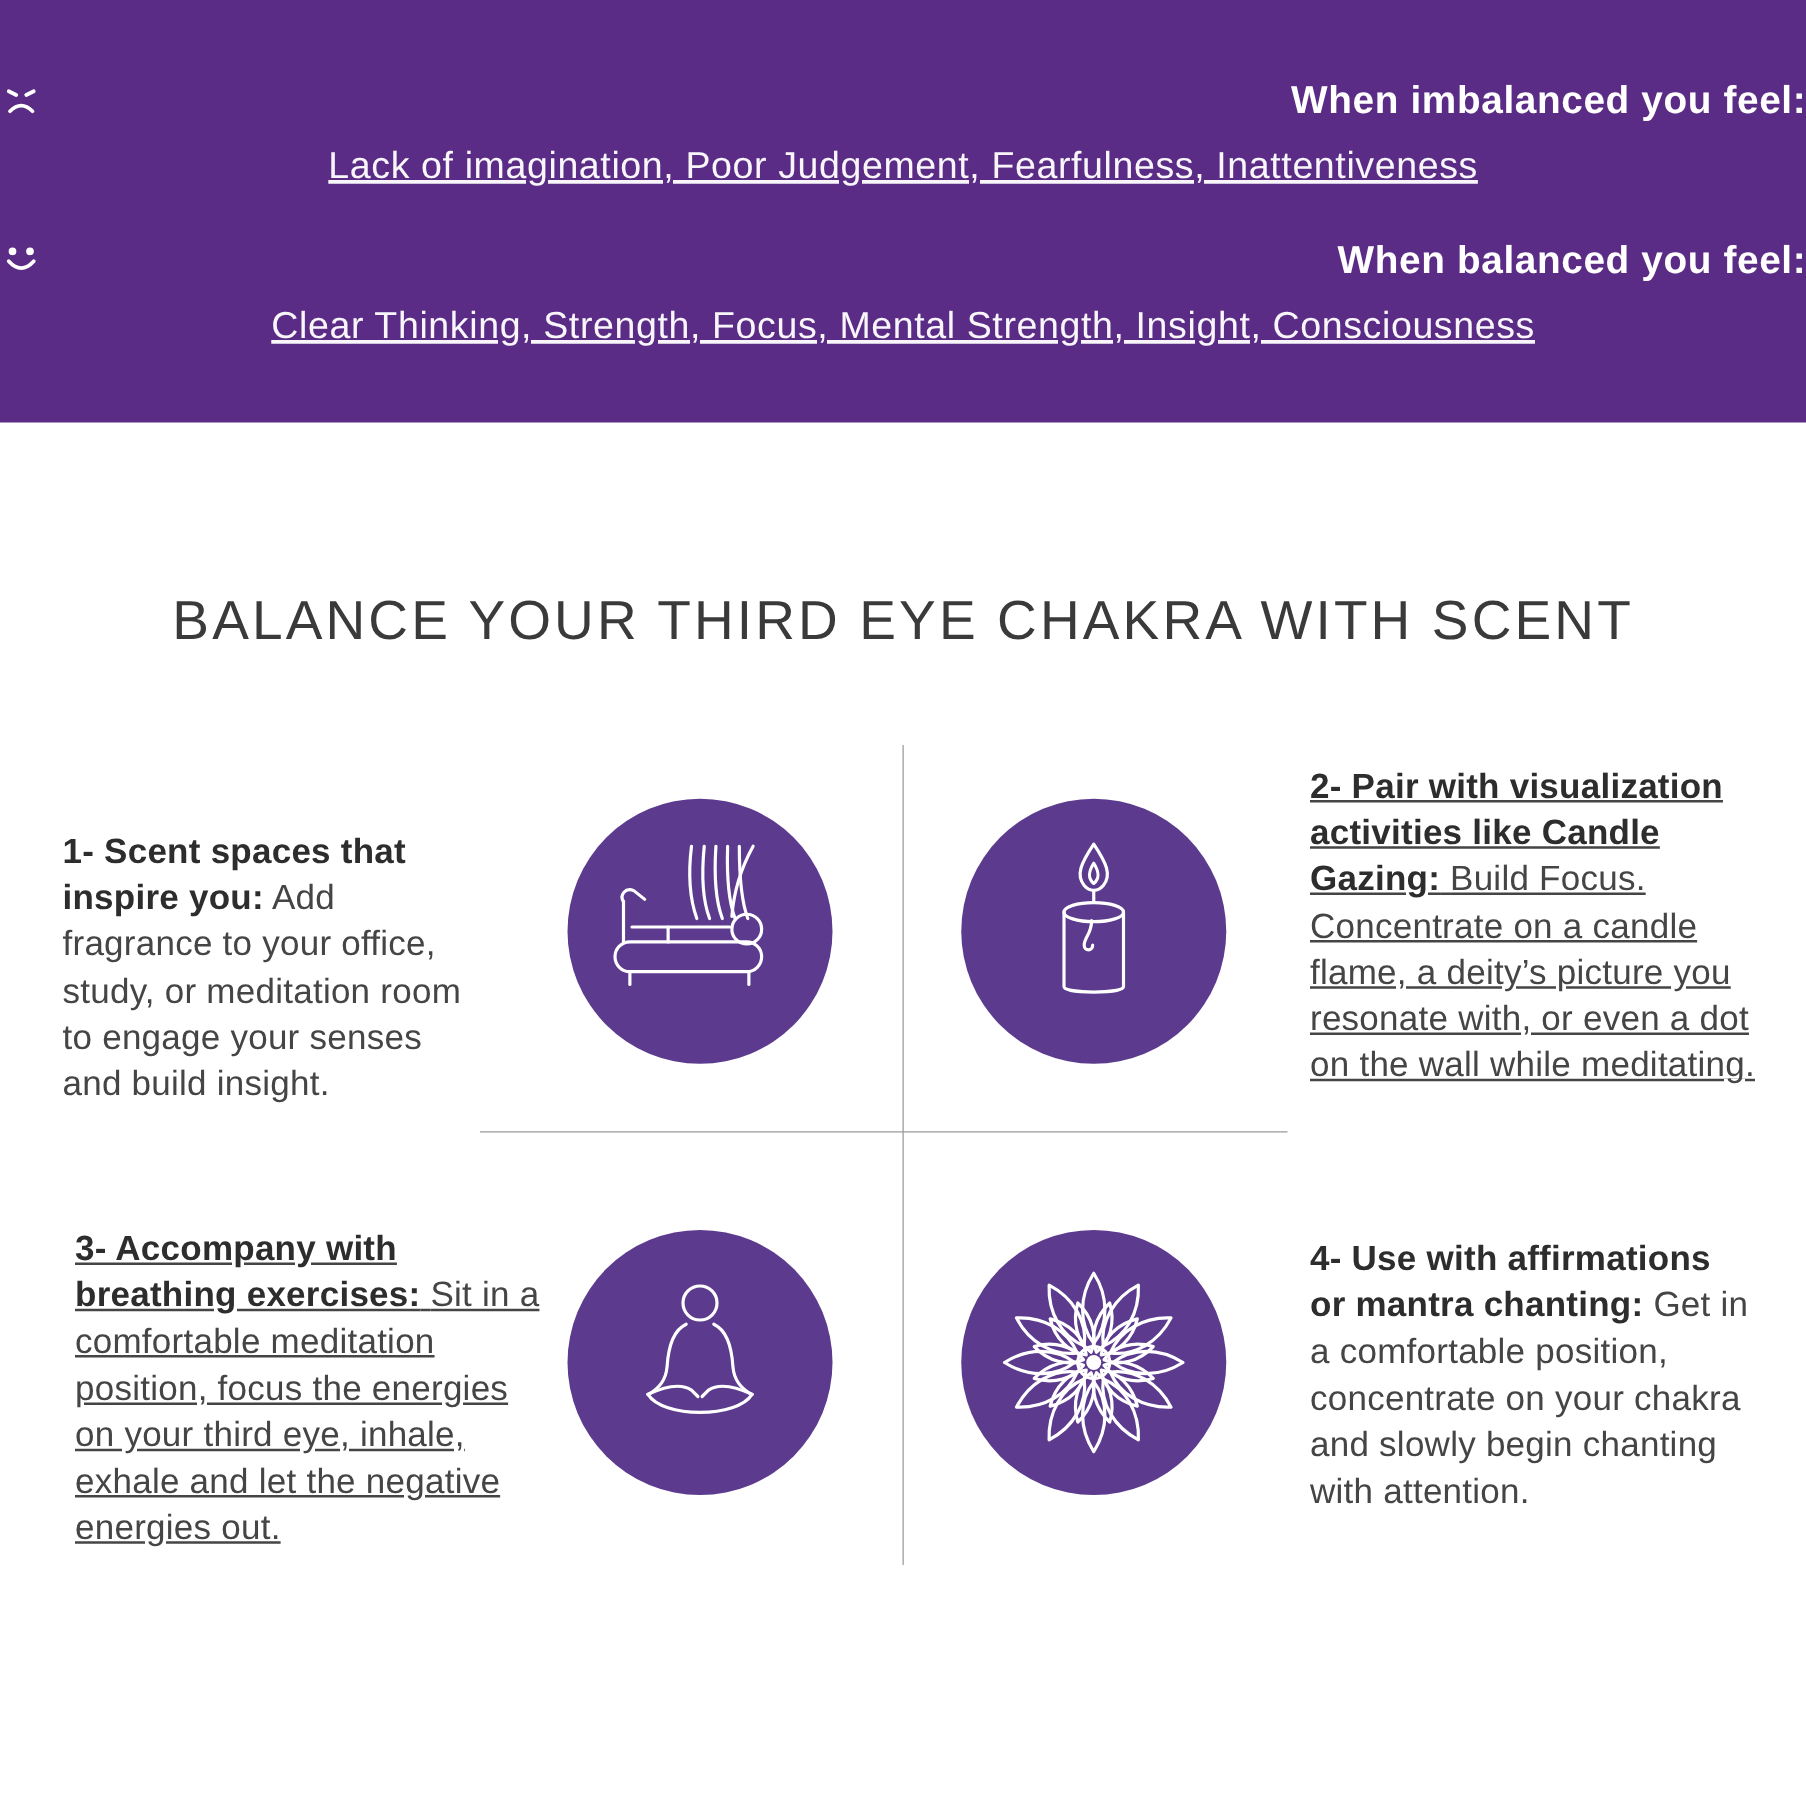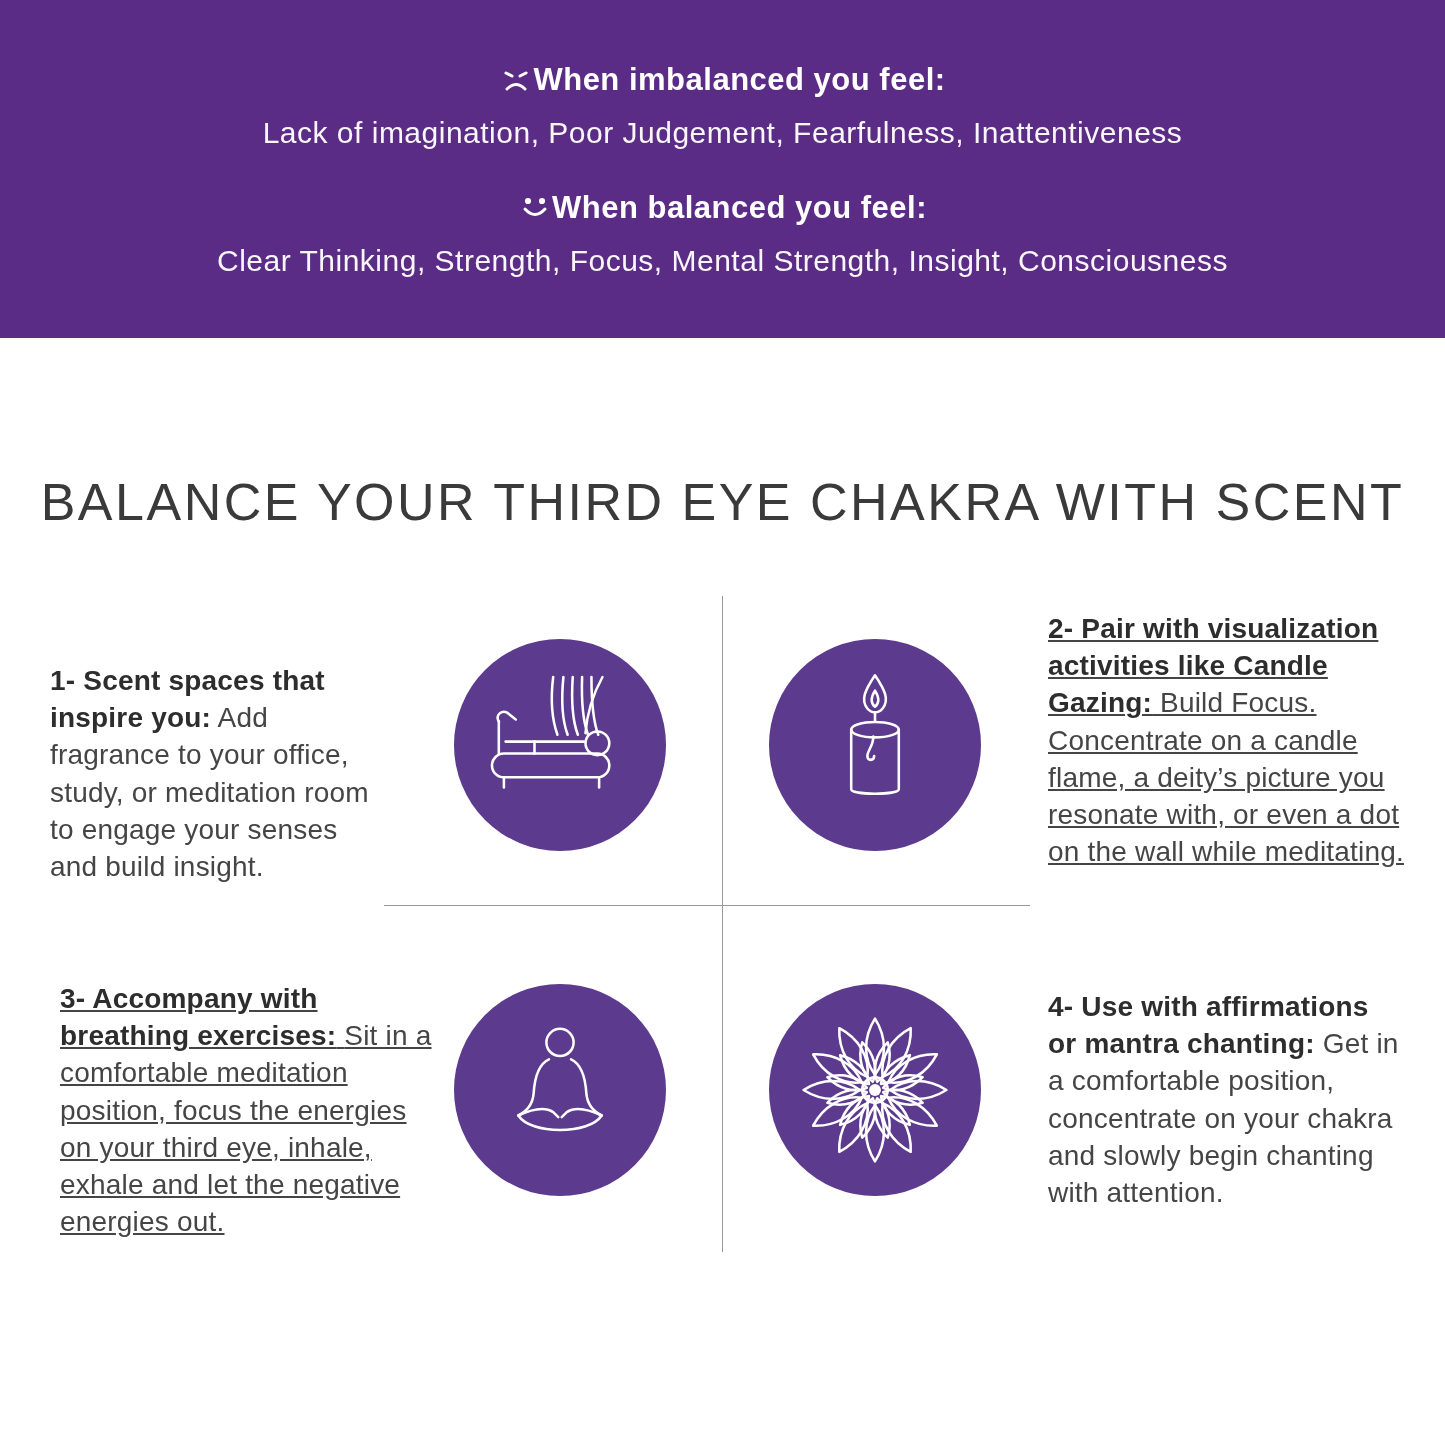--- a/index.html
+++ b/index.html
@@ -20,43 +20,43 @@
     width: 1445px;
     height: 338px;
     background: #5b2c85;
     color: #ffffff;
     text-align: center;
     padding-top: 62px;
   }
   .banner-heading {
     display: flex;
     align-items: center;
-    justify-content: center;
+    justify-content: space-between;
     gap: 0;
     font-size: 31px;
     font-weight: 700;
     letter-spacing: 0.5px;
   }
   .banner-sub {
     margin-top: 18px;
     font-size: 30px;
     font-weight: 400;
     letter-spacing: 0.5px;
     color: rgba(255,255,255,0.96);
   }
-  .banner-heading + .banner-sub { margin-bottom: 40px; }
+  .banner-heading + .banner-sub { margin-bottom: 40px; text-decoration: underline; }
   .face-icon { width: 34px; height: 34px; display: inline-block; }
 
   
   .main-title {
     position: absolute;
     left: 0; right: 0;
     top: 472px;
     text-align: center;
-    font-size: 52px;
+    font-size: 44px;
     font-weight: 500;
     letter-spacing: 2.5px;
     color: #3a3a3a;
   }
 
   
   .divider-v {
     position: absolute;
     left: 722px; top: 596px;
     width: 1px; height: 656px;

